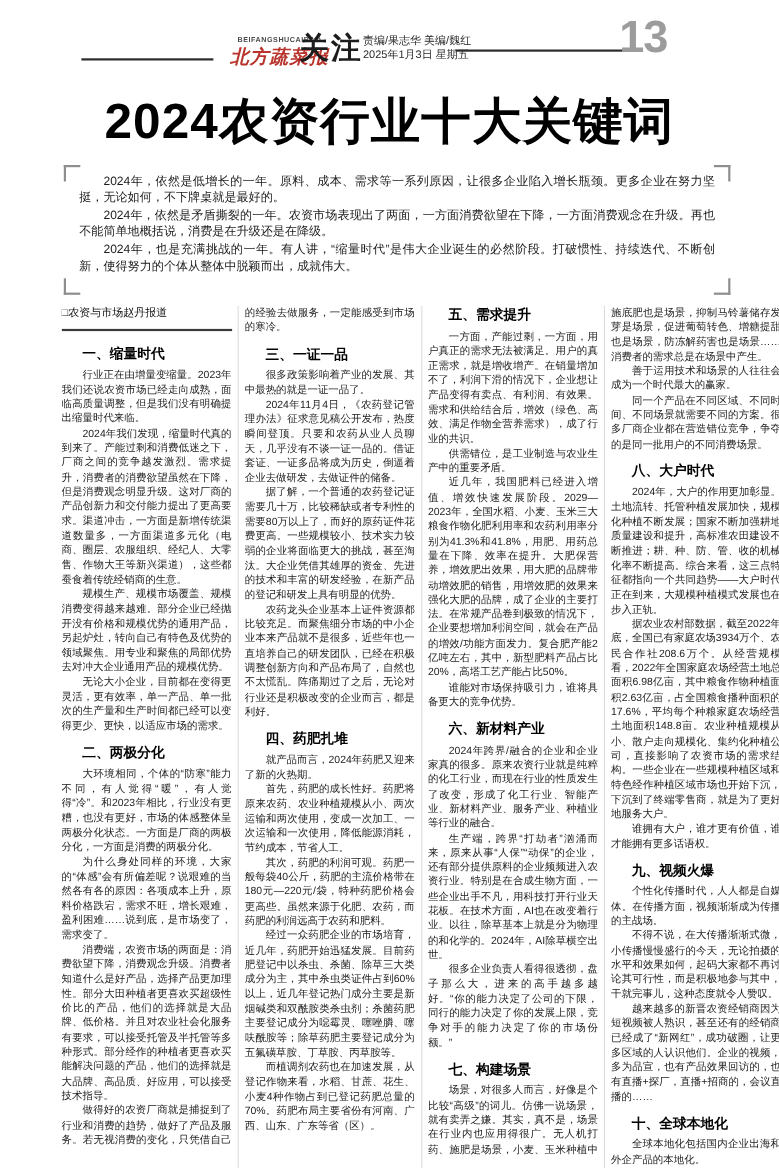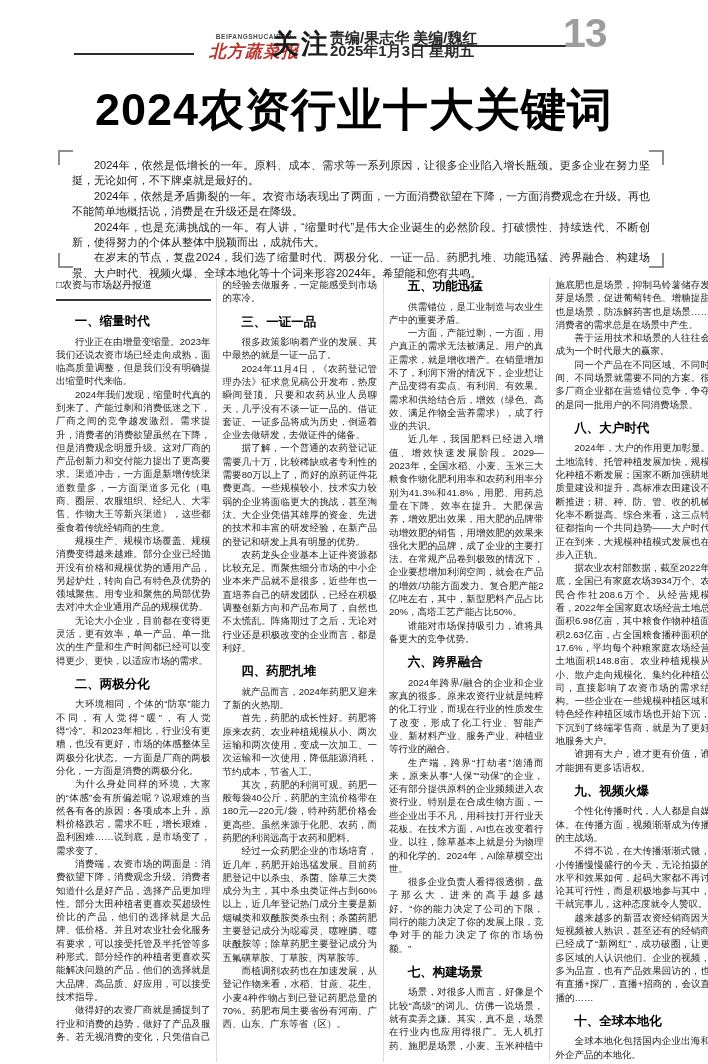--- a/index.html
+++ b/index.html
@@ -12,21 +12,21 @@
   
   .hdr{position:absolute;left:0;top:0;width:708px;height:78px;}
   .rule-left{position:absolute;left:74px;top:53px;width:120px;height:2px;background:#2b2b2b;}
   .masthead{position:absolute;left:198px;top:33px;width:112px;text-align:center;}
   .masthead-pinyin{font-size:6.5px;letter-spacing:.5px;color:#4a4a4a;font-weight:bold;}
   .masthead-name{
     font-size:17px;font-weight:bold;font-style:italic;color:#b8342c;
     font-family:"Liberation Serif","DejaVu Serif",serif;letter-spacing:1px;margin-top:0;
   }
   .section-label{position:absolute;left:272px;top:26px;font-size:27px;font-weight:900;color:#1c1c1c;letter-spacing:2px;}
-  .credits{position:absolute;left:330px;top:31px;font-size:15px;font-weight:bold;color:#2a2a2a;line-height:13px;}
+  .credits{position:absolute;left:330px;top:31px;font-size:10px;font-weight:normal;color:#2a2a2a;line-height:13px;}
   .rule-right{position:absolute;left:414px;top:45px;width:170px;height:2px;background:#2b2b2b;}
   .page-num{position:absolute;left:563px;top:10px;font-size:41px;font-weight:bold;color:#9c9c9c;letter-spacing:-1px;}
 
   
   .headline{
     position:absolute;left:0;top:80px;width:708px;text-align:center;
     font-size:45px;font-weight:900;color:#000;letter-spacing:1px;white-space:nowrap;
   }
 
   
@@ -77,21 +77,20 @@
   <div class="headline">2024农资行业十大关键词</div>
 
   <div class="intro">
     <div class="corner c-tl"></div>
     <div class="corner c-tr"></div>
     <div class="corner c-bl"></div>
     <div class="corner c-br"></div>
     <p>2024年，依然是低增长的一年。原料、成本、需求等一系列原因，让很多企业陷入增长瓶颈。更多企业在努力坚挺，无论如何，不下牌桌就是最好的。</p>
     <p>2024年，依然是矛盾撕裂的一年。农资市场表现出了两面，一方面消费欲望在下降，一方面消费观念在升级。再也不能简单地概括说，消费是在升级还是在降级。</p>
     <p>2024年，也是充满挑战的一年。有人讲，“缩量时代”是伟大企业诞生的必然阶段。打破惯性、持续迭代、不断创新，使得努力的个体从整体中脱颖而出，成就伟大。</p>
-    <p>在岁末的节点，复盘2024，我们选了缩量时代、两极分化、一证一品、药肥扎堆、功能迅猛、跨界融合、构建场景、大户时代、视频火爆、全球本地化等十个词来形容2024年。希望能和您有共鸣。</p>
   </div>
 
   <div class="article">
     <div class="byline">□农资与市场赵丹报道</div>
 
   <div class="sec-head">一、缩量时代</div>
       <p class="para">行业正在由增量变缩量。2023年我们还说农资市场已经走向成熟，面临高质量调整，但是我们没有明确提出缩量时代来临。</p>
       <p class="para">2024年我们发现，缩量时代真的到来了。产能过剩和消费低迷之下，厂商之间的竞争越发激烈。需求提升，消费者的消费欲望虽然在下降，但是消费观念明显升级。这对厂商的产品创新力和交付能力提出了更高要求。渠道冲击，一方面是新增传统渠道数量多，一方面渠道多元化（电商、圈层、农服组织、经纪人、大零售、作物大王等新兴渠道），这些都蚕食着传统经销商的生意。</p>
       <p class="para">规模生产、规模市场覆盖、规模消费变得越来越难。部分企业已经抛开没有价格和规模优势的通用产品，另起炉灶，转向自己有特色及优势的领域聚焦。用专业和聚焦的局部优势去对冲大企业通用产品的规模优势。</p>
       <p class="para">无论大小企业，目前都在变得更灵活，更有效率，单一产品、单一批次的生产量和生产时间都已经可以变得更少、更快，以适应市场的需求。</p>
@@ -104,26 +103,26 @@
       <p class="para">很多政策影响着产业的发展、其中最热的就是一证一品了。</p>
       <p class="para">2024年11月4日，《农药登记管理办法》征求意见稿公开发布，热度瞬间登顶。只要和农药从业人员聊天，几乎没有不谈一证一品的。借证套证、一证多品将成为历史，倒逼着企业去做研发，去做证件的储备。</p>
       <p class="para">据了解，一个普通的农药登记证需要几十万，比较稀缺或者专利性的需要80万以上了，而好的原药证件花费更高。一些规模较小、技术实力较弱的企业将面临更大的挑战，甚至淘汰。大企业凭借其雄厚的资金、先进的技术和丰富的研发经验，在新产品的登记和研发上具有明显的优势。</p>
       <p class="para">农药龙头企业基本上证件资源都比较充足。而聚焦细分市场的中小企业本来产品就不是很多，近些年也一直培养自己的研发团队，已经在积极调整创新方向和产品布局了，自然也不太慌乱。阵痛期过了之后，无论对行业还是积极改变的企业而言，都是利好。</p>
       <div class="sec-head">四、药肥扎堆</div>
       <p class="para">就产品而言，2024年药肥又迎来了新的火热期。</p>
       <p class="para">首先，药肥的成长性好。药肥将原来农药、农业种植规模从小、两次运输和两次使用，变成一次加工、一次运输和一次使用，降低能源消耗，节约成本，节省人工。</p>
       <p class="para">其次，药肥的利润可观。药肥一般每袋40公斤，药肥的主流价格带在180元—220元/袋，特种药肥价格会更高些。虽然来源于化肥、农药，而药肥的利润远高于农药和肥料。</p>
       <p class="para">经过一众药肥企业的市场培育，近几年，药肥开始迅猛发展。目前药肥登记中以杀虫、杀菌、除草三大类成分为主，其中杀虫类证件占到60%以上，近几年登记热门成分主要是新烟碱类和双酰胺类杀虫剂；杀菌药肥主要登记成分为噁霉灵、噻唑膦、噻呋酰胺等；除草药肥主要登记成分为五氟磺草胺、丁草胺、丙草胺等。</p>
       <p class="para">而植调剂农药也在加速发展，从登记作物来看，水稻、甘蔗、花生、小麦4种作物占到已登记药肥总量的70%。药肥布局主要省份有河南、广西、山东、广东等省（区）。</p>
-      <div class="sec-head">五、功能迅猛</div>
+      <div class="sec-head">五、需求提升</div>
+      <p class="para">一方面，产能过剩，一方面，用户真正的需求无法被满足。用户的真正需求，就是增收增产。在销量增加不了，利润下滑的情况下，企业想让产品变得有卖点、有利润、有效果。需求和供给结合后，增效（绿色、高效、满足作物全营养需求），成了行业的共识。</p>
       <p class="para">供需错位，是工业制造与农业生产中的重要矛盾。</p>
-      <p class="para">一方面，产能过剩，一方面，用户真正的需求无法被满足。用户的真正需求，就是增收增产。在销量增加不了，利润下滑的情况下，企业想让产品变得有卖点、有利润、有效果。需求和供给结合后，增效（绿色、高效、满足作物全营养需求），成了行业的共识。</p>
       <p class="para">近几年，我国肥料已经进入增值、增效快速发展阶段。2029—2023年，全国水稻、小麦、玉米三大粮食作物化肥利用率和农药利用率分别为41.3%和41.8%，用肥、用药总量在下降、效率在提升。大肥保营养，增效肥出效果，用大肥的品牌带动增效肥的销售，用增效肥的效果来强化大肥的品牌，成了企业的主要打法。在常规产品卷到极致的情况下，企业要想增加利润空间，就会在产品的增效/功能方面发力。复合肥产能2亿吨左右，其中，新型肥料产品占比20%，高塔工艺产能占比50%。</p>
       <p class="para">谁能对市场保持吸引力，谁将具备更大的竞争优势。</p>
-      <div class="sec-head">六、跨界融合</div>
+      <div class="sec-head">六、新材料产业</div>
       <p class="para">2024年跨界/融合的企业和企业家真的很多。原来农资行业就是纯粹的化工行业，而现在行业的性质发生了改变，形成了化工行业、智能产业、新材料产业、服务产业、种植业等行业的融合。</p>
       <p class="para">生产端，跨界“打劫者”汹涌而来，原来从事“人保”“动保”的企业，还有部分提供原料的企业频频进入农资行业。特别是在合成生物方面，一些企业出手不凡，用科技打开行业天花板。在技术方面，AI也在改变着行业。以往，除草基本上就是分为物理的和化学的。2024年，AI除草横空出世。</p>
       <p class="para">很多企业负责人看得很透彻，盘子那么大，进来的高手越多越好。“你的能力决定了公司的下限，同行的能力决定了你的发展上限，竞争对手的能力决定了你的市场份额。”</p>
       <div class="sec-head">七、构建场景</div>
       <p class="para">场景，对很多人而言，好像是个比较“高级”的词儿。仿佛一说场景，就有卖弄之嫌。其实，真不是，场景在行业内也应用得很广。无人机打药、施肥是场景，小麦、玉米种植中施底肥也是场景，抑制马铃薯储存发芽是场景，促进葡萄转色、增糖提甜也是场景，防冻解药害也是场景……消费者的需求总是在场景中产生。</p>
       <p class="para">善于运用技术和场景的人往往会成为一个时代最大的赢家。</p>
       <p class="para">同一个产品在不同区域、不同时间、不同场景就需要不同的方案。很多厂商企业都在营造错位竞争，争夺的是同一批用户的不同消费场景。</p>
       <div class="sec-head">八、大户时代</div>
       <p class="para">2024年，大户的作用更加彰显。土地流转、托管种植发展加快，规模化种植不断发展；国家不断加强耕地质量建设和提升，高标准农田建设不断推进；耕、种、防、管、收的机械化率不断提高。综合来看，这三点特征都指向一个共同趋势——大户时代正在到来，大规模种植模式发展也在步入正轨。</p>
       <p class="para">据农业农村部数据，截至2022年底，全国已有家庭农场3934万个、农民合作社208.6万个。从经营规模看，2022年全国家庭农场经营土地总面积6.98亿亩，其中粮食作物种植面积2.63亿亩，占全国粮食播种面积的17.6%，平均每个种粮家庭农场经营土地面积148.8亩。农业种植规模从小、散户走向规模化、集约化种植公司，直接影响了农资市场的需求结构。一些企业在一些规模种植区域和特色经作种植区域市场也开始下沉，下沉到了终端零售商，就是为了更好地服务大户。</p>

